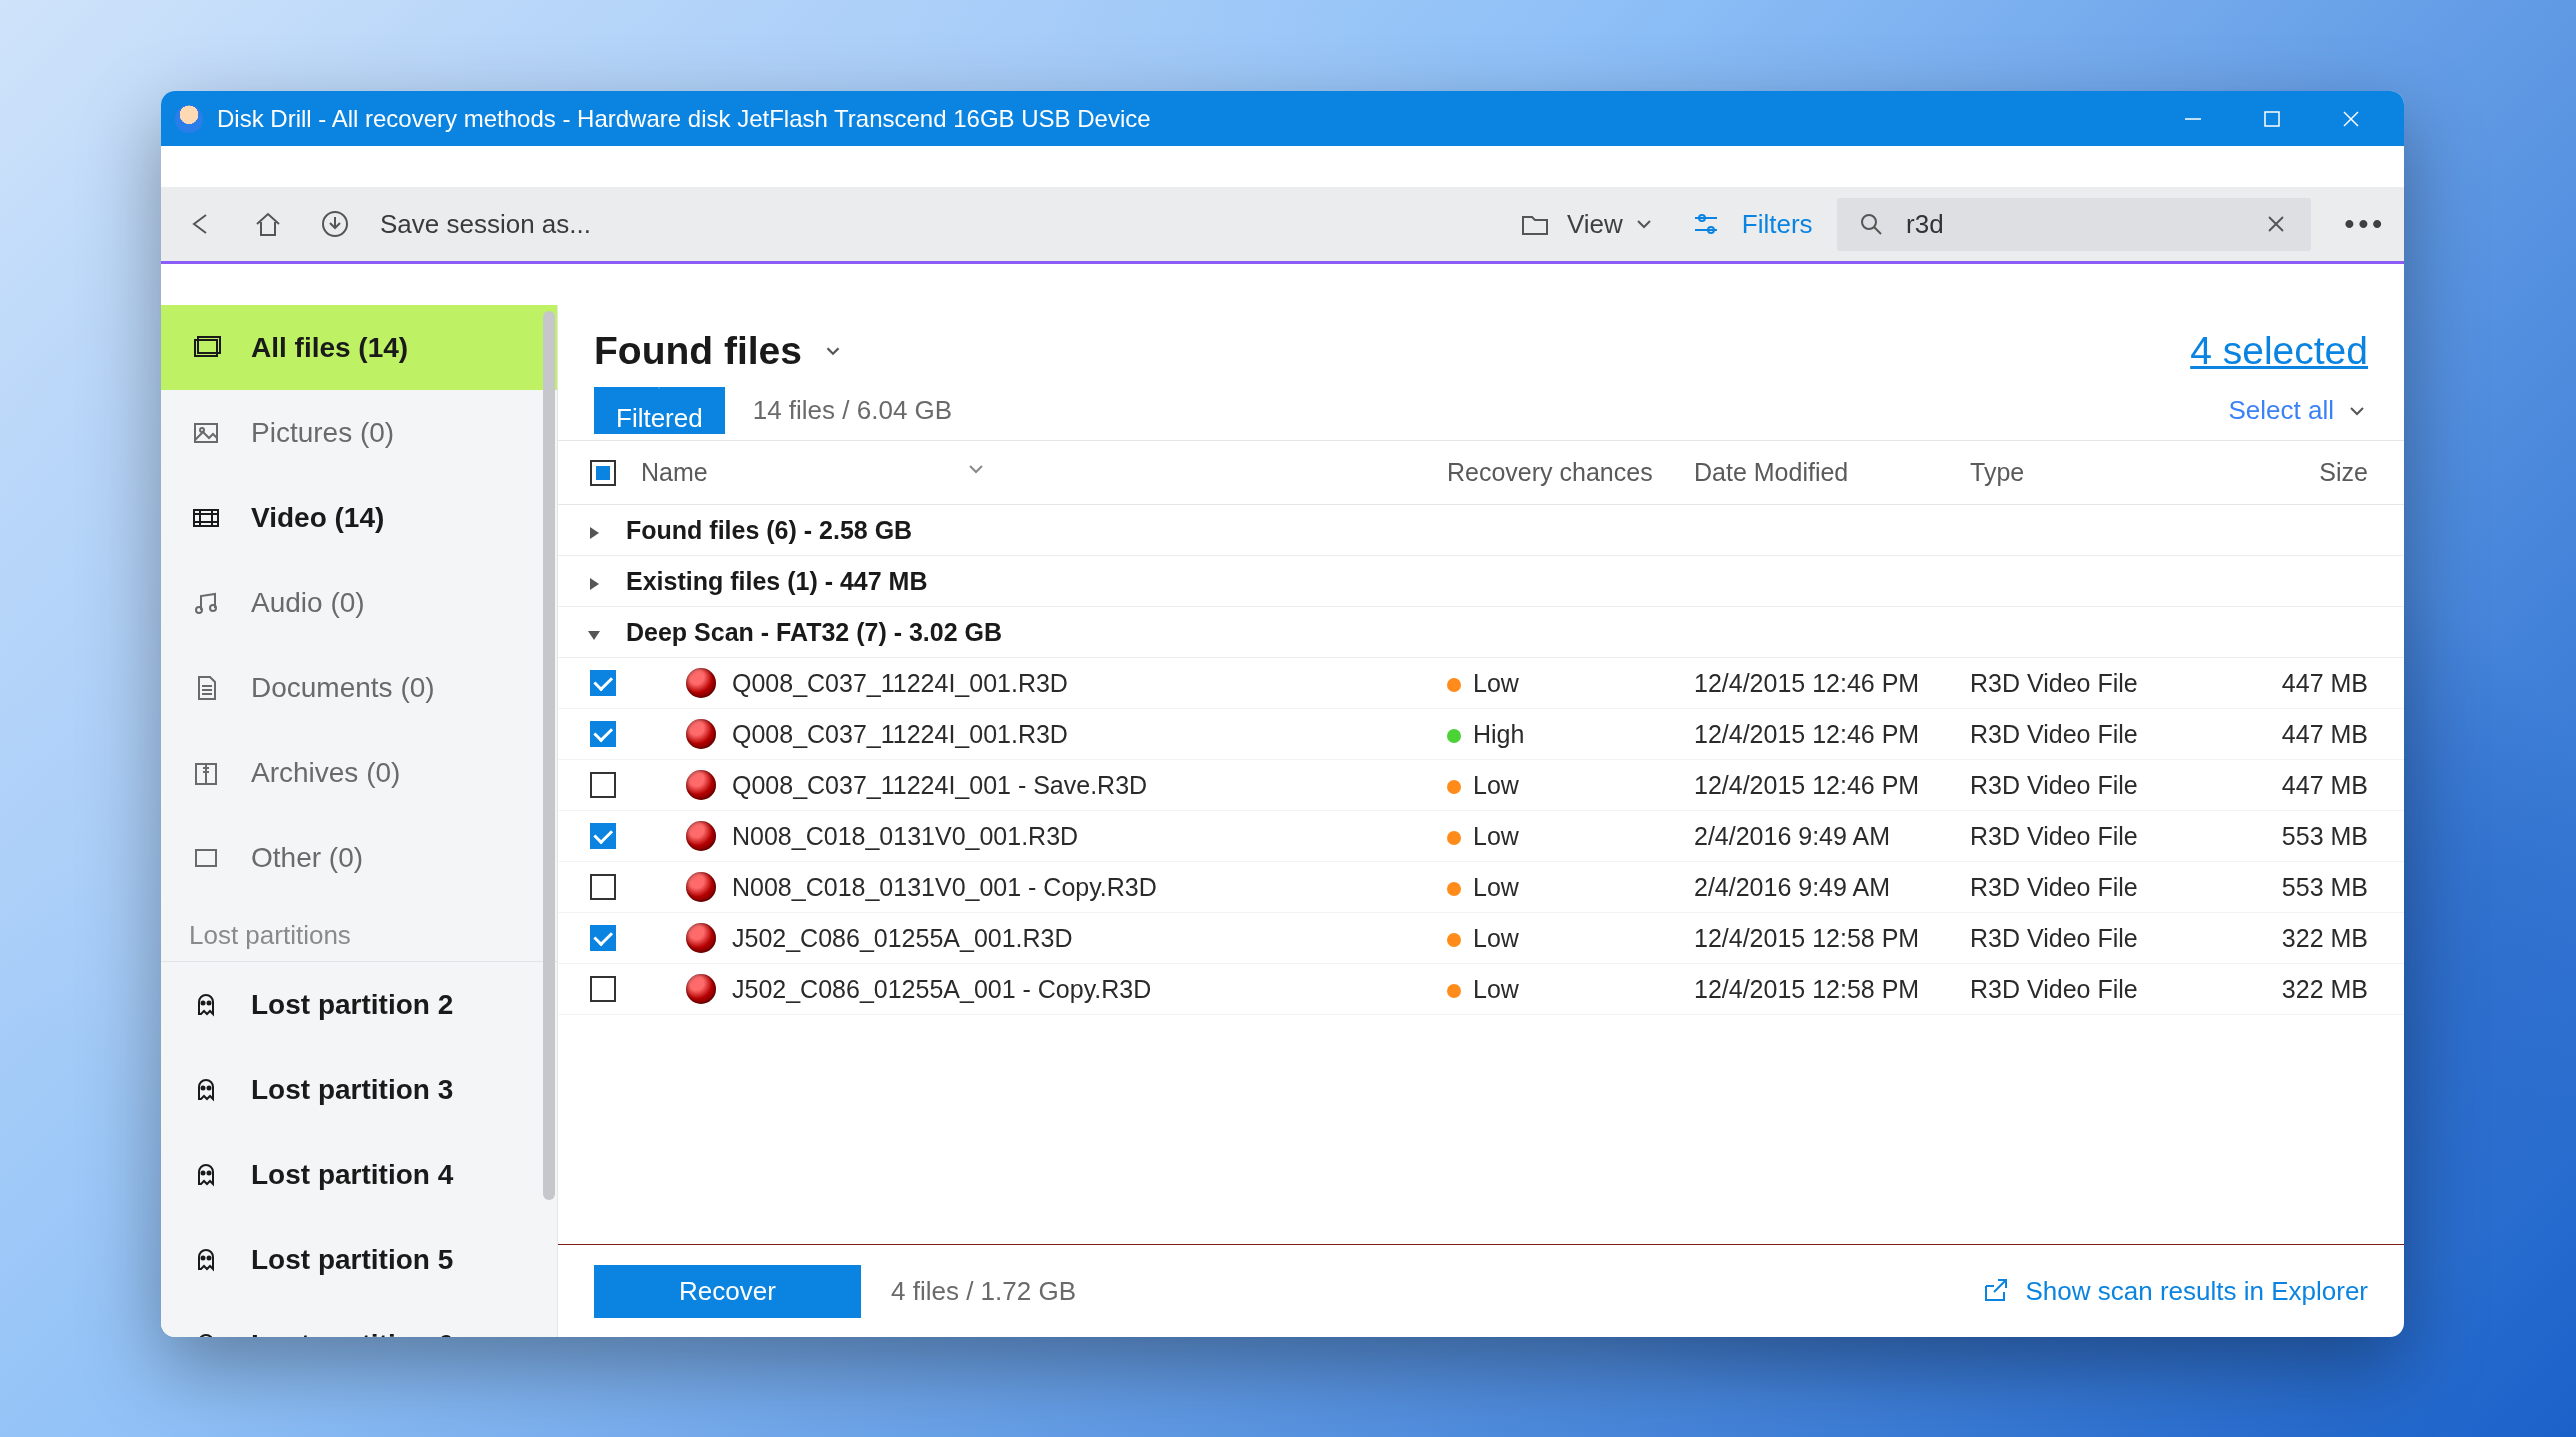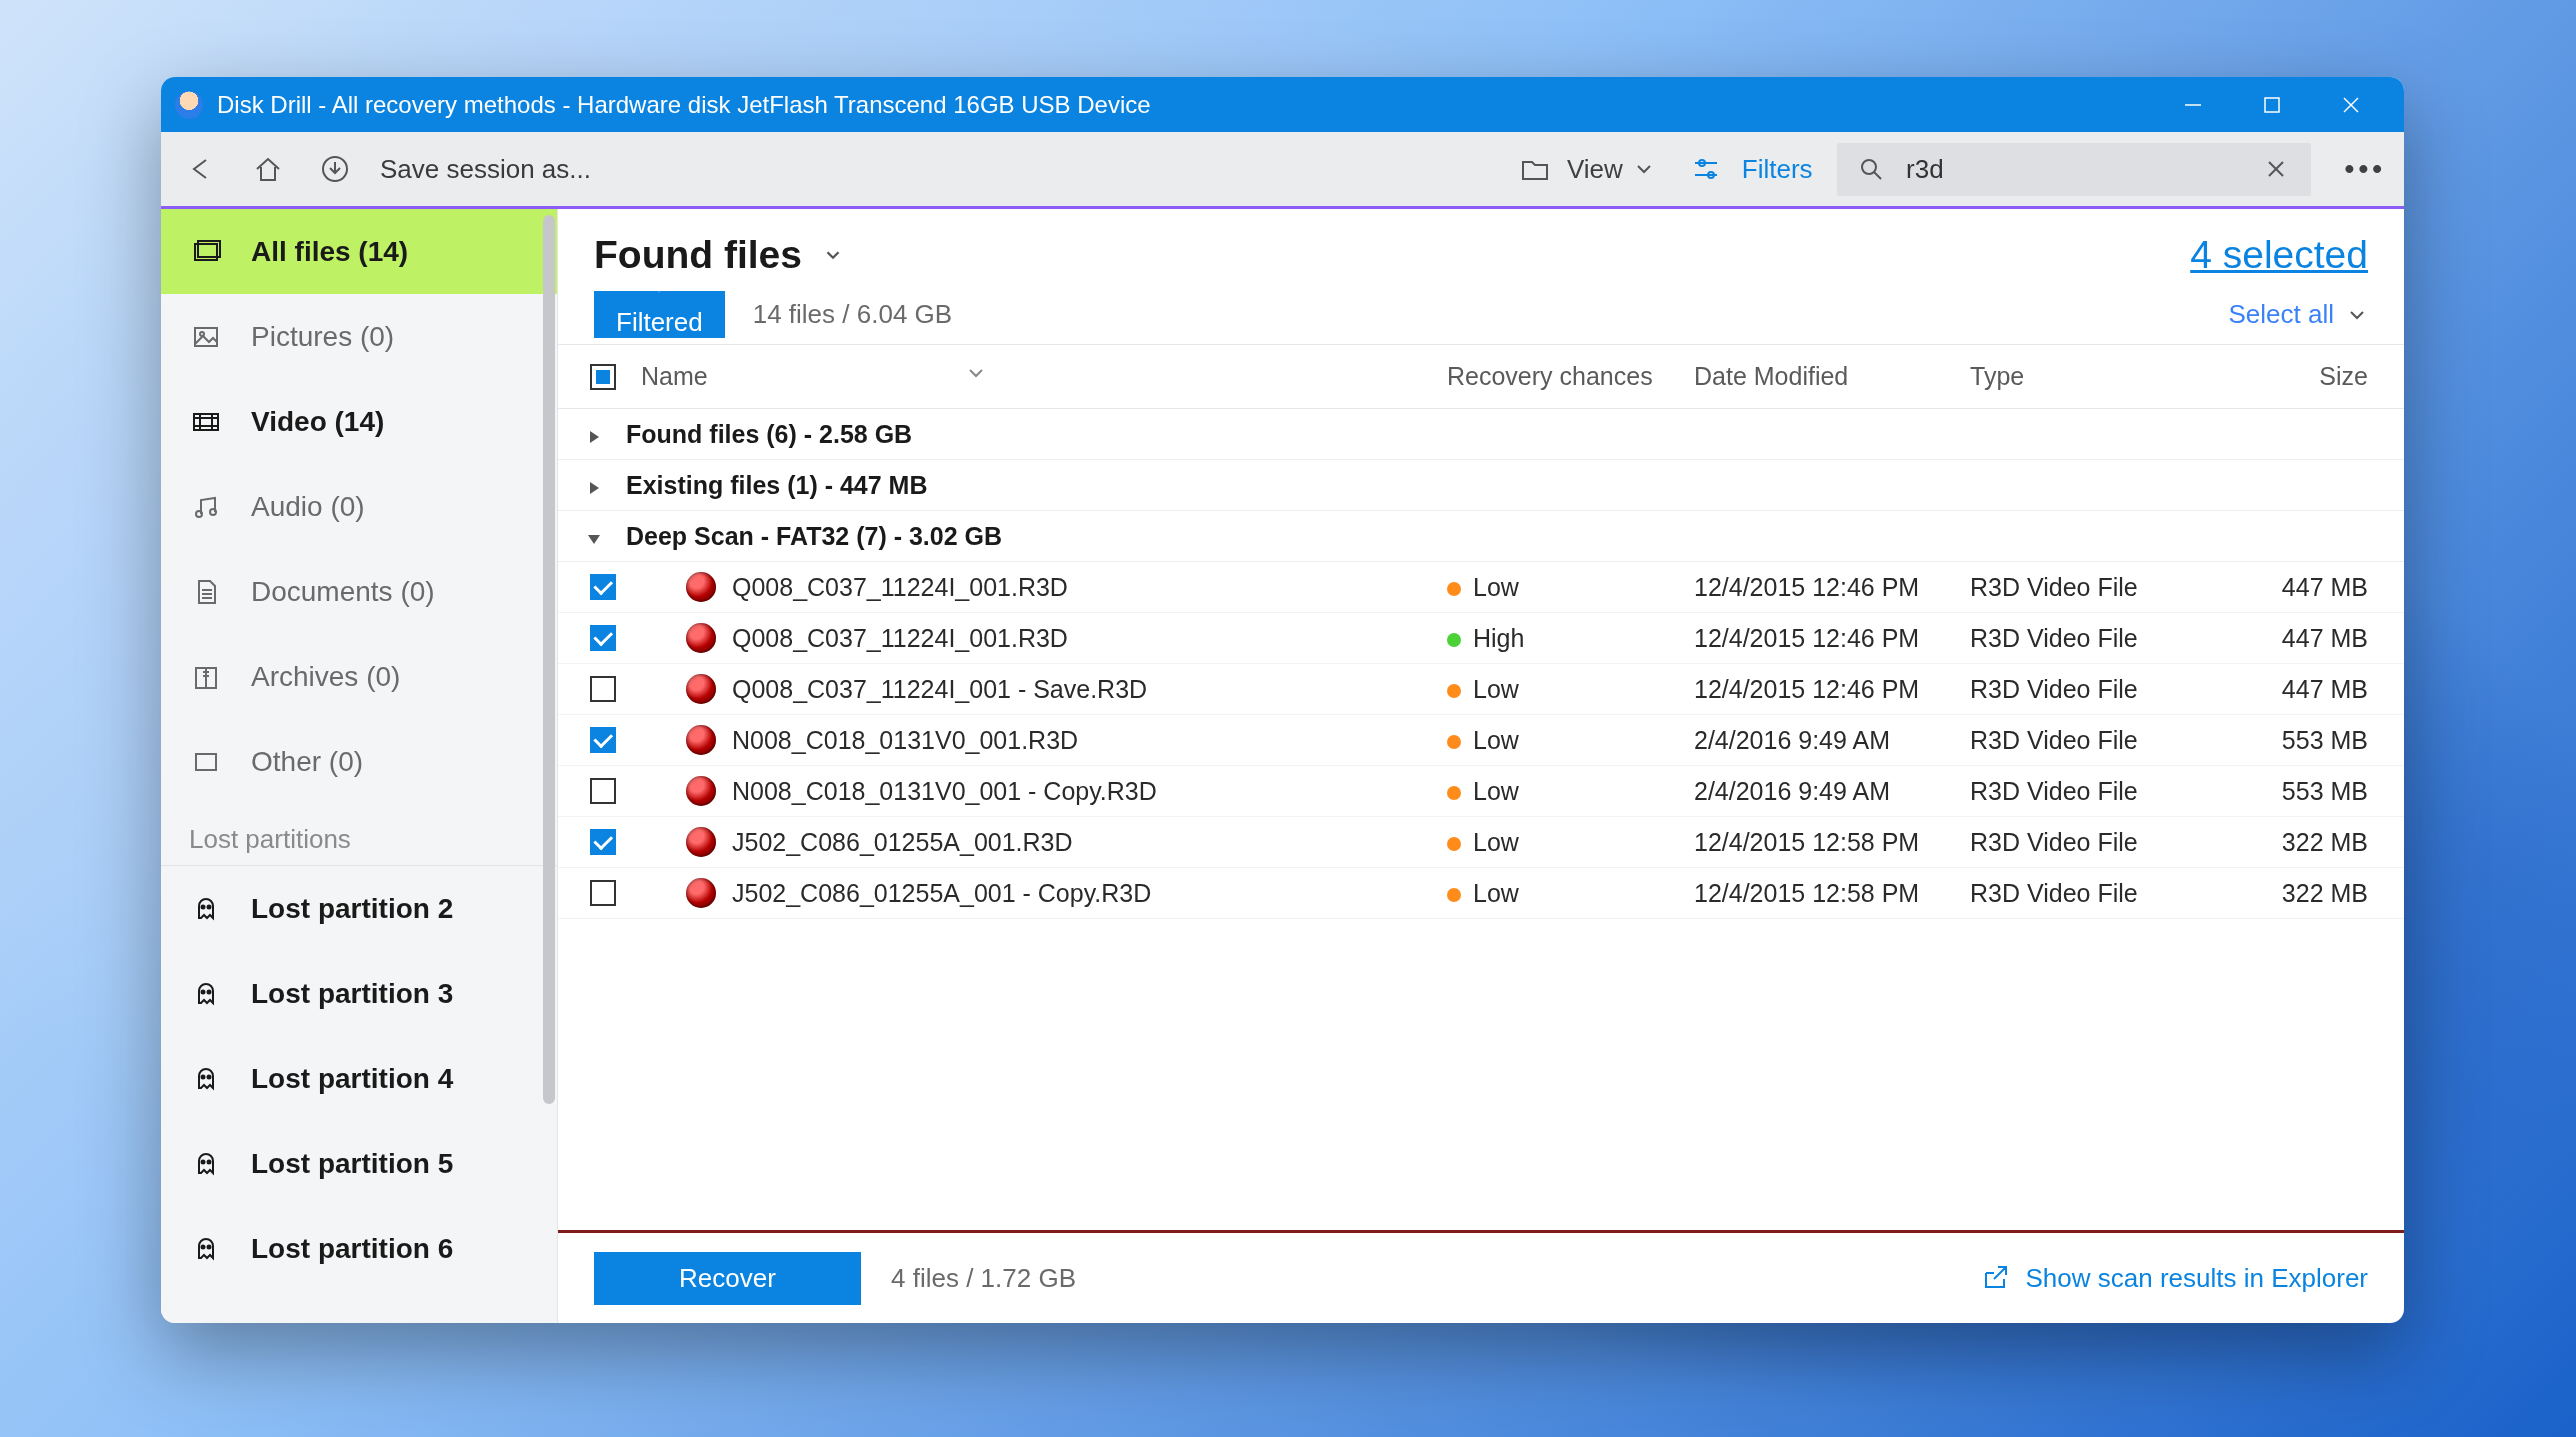--- a/index.html
+++ b/index.html
@@ -11,27 +11,27 @@
   }
   .bg-swirl {
     position:absolute; inset:0;
     background:
       radial-gradient(ellipse 1777px 1185px at 75% 65%, rgba(20,80,180,0.9) 0%, rgba(20,80,180,0) 40%),
       radial-gradient(ellipse 1975px 1382px at 30% 40%, rgba(180,210,250,0.9) 0%, rgba(180,210,250,0) 50%),
       linear-gradient(135deg,#cfe3fa 0%, #8fc0f7 40%, #1a61c9 100%);
   }
   .window {
     position: absolute;
-    left: 161px; top: 77px;
+    left: 161px; top: 91px;
     width: 2243px; height: 1246px;
     background: #ffffff;
     border-radius: 14px;
     box-shadow: 0 30px 79px rgba(0,0,0,0.35);
     overflow: hidden;
-    display: flex; flex-direction: column;
+    display: flex; flex-direction: column; gap: 41px;
   }
   .titlebar {
     height: 55px;
     background: #0a84e0;
     display: flex; align-items: center;
     color: #ffffff;
     font-size: 24px;
     padding: 0 14px;
   }
   .titlebar .app-icon {
@@ -166,21 +166,21 @@
   .file-row .col-name { display:flex; align-items:center; gap:16px; padding-left:55px;}
   .r3d-icon{
     width:30px;height:30px;border-radius:50%;
     background:radial-gradient(circle at 35% 30%, #ff6b6b 0 25%, #b50000 55%, #5a0000 100%);
     box-shadow:inset 0 0 4px rgba(0,0,0,.6);
   }
   .chance-dot{width:14px;height:14px;border-radius:50%;display:inline-block;margin-right:12px;vertical-align:middle;}
   .dot-low{background:#ff8c1a;}
   .dot-high{background:#4cd137;}
   .footer-bar{
-    height:93px; border-top:3px solid #7f1d1d;
+    height:93px; border-top:1px solid #7f1d1d;
     display:flex; align-items:center; padding:0 36px; gap:30px;
     font-size:26px;
   }
   .recover-btn{
     width:267px; height:53px; background:#0a84e0; color:#fff;
     display:flex; align-items:center; justify-content:center; font-size:26px;
   }
   .footer-count{color:#6a6a6a;}
   .footer-bar .grow{flex:1;}
   .explorer-link{color:#0a84e0; display:flex; align-items:center; gap:16px;}

